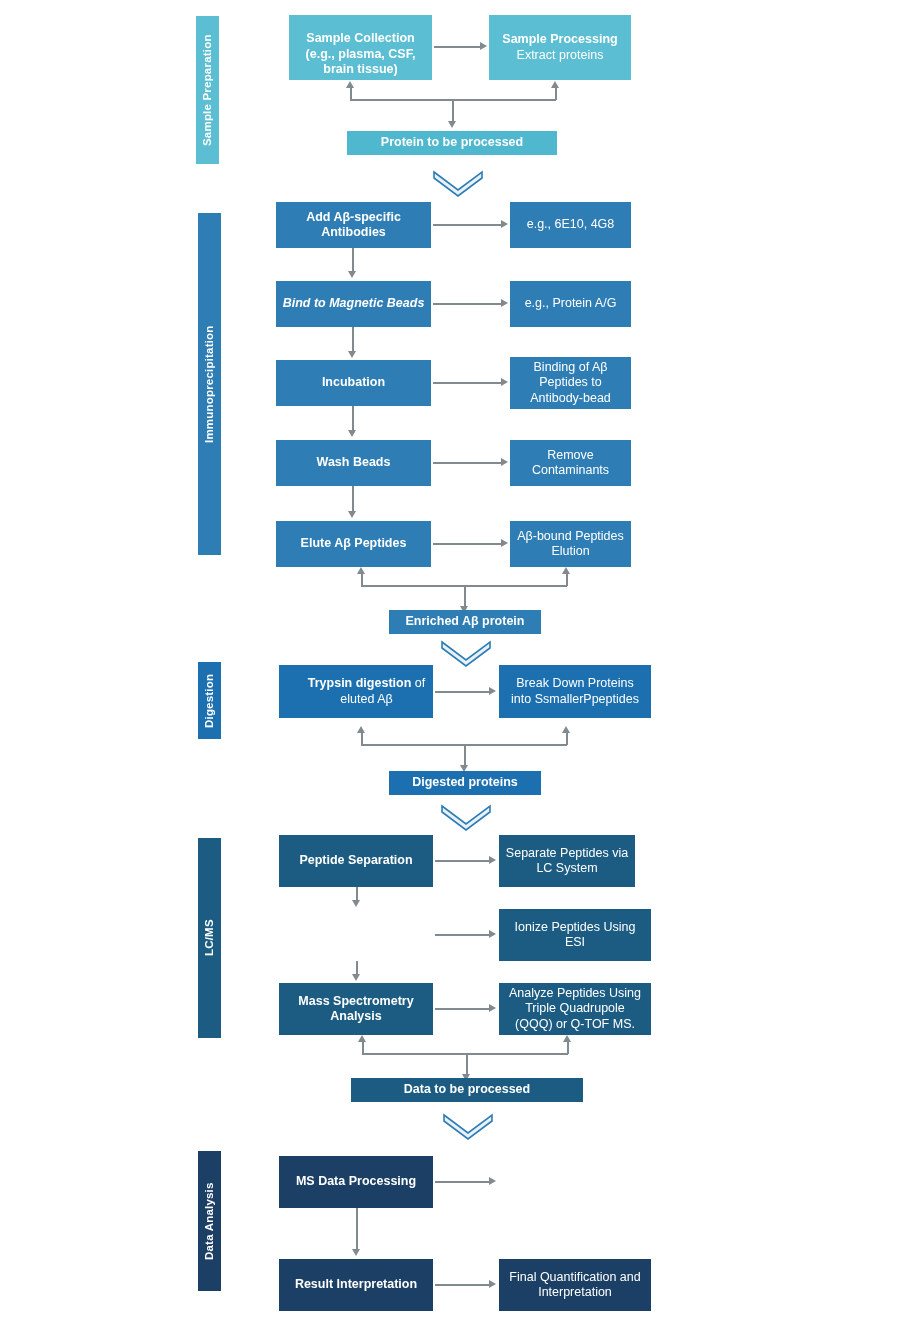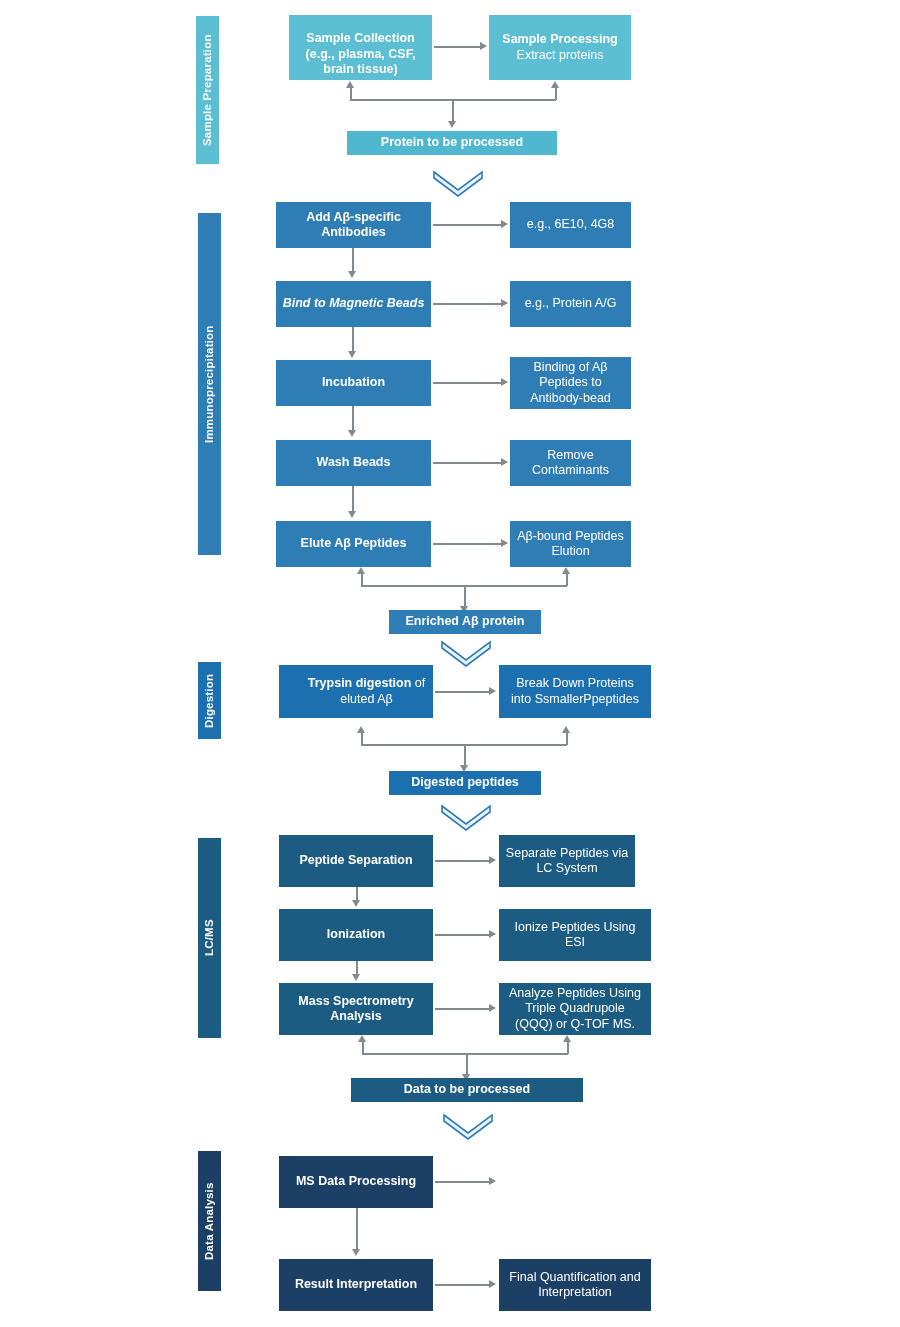--- a/index.html
+++ b/index.html
@@ -225,21 +225,21 @@
 
   <div class="conn h" style="left:361px; top:744px; width:206px;"></div>
   <div class="conn v" style="left:361px; top:733px; height:12px;"></div>
   <div class="arrowhead up" style="left:357.3px; top:726px;"></div>
   <div class="conn v" style="left:566px; top:733px; height:12px;"></div>
   <div class="arrowhead up" style="left:562.3px; top:726px;"></div>
   <div class="conn v" style="left:464px; top:744px; height:22px;"></div>
   <div class="arrowhead down" style="left:460.3px; top:765px;"></div>
 
   <div class="node summary" style="left:389px; top:771px; width:152px; height:24px; background:#1C70B0;">
-    <span>Digested peptides</span>
+    <span>Digested proteins</span>
   </div>
 
   <div class="chevron" style="left:440px; top:803px;">
     <svg width="52" height="28" viewBox="0 0 52 28">
       <polygon points="2,3 26,21 50,3 50,9 26,27 2,9" fill="#E8F1F8" stroke="#2E7DB4" stroke-width="1.6" stroke-linejoin="miter"></polygon>
     </svg>
   </div>
 
   <div class="side-label" style="left:198px; top:838px; width:23px; height:200px; background:#1C5C82;">
     <span>LC/MS</span>
@@ -249,23 +249,20 @@
     <span>Peptide Separation</span>
   </div>
   <div class="node detail" style="left:499px; top:835px; width:136px; height:52px; background:#1C5C82;">
     <span>Separate Peptides via LC System</span>
   </div>
   <div class="conn h" style="left:435px; top:860px; width:55px;"></div>
   <div class="arrowhead right" style="left:489px; top:856px;"></div>
   <div class="conn v" style="left:356px; top:887px; height:14px;"></div>
   <div class="arrowhead down" style="left:352.3px; top:900px;"></div>
 
-  <div class="node primary" style="left:279px; top:909px; width:154px; height:52px; background:#1C5C82;">
-    <span>Ionization</span>
-  </div>
   <div class="node detail" style="left:499px; top:909px; width:152px; height:52px; background:#1C5C82;">
     <span>Ionize Peptides Using ESI</span>
   </div>
   <div class="conn h" style="left:435px; top:934px; width:55px;"></div>
   <div class="arrowhead right" style="left:489px; top:930px;"></div>
   <div class="conn v" style="left:356px; top:961px; height:14px;"></div>
   <div class="arrowhead down" style="left:352.3px; top:974px;"></div>
 
   <div class="node primary" style="left:279px; top:983px; width:154px; height:52px; background:#1C5C82;">
     <span>Mass Spectrometry Analysis</span>

